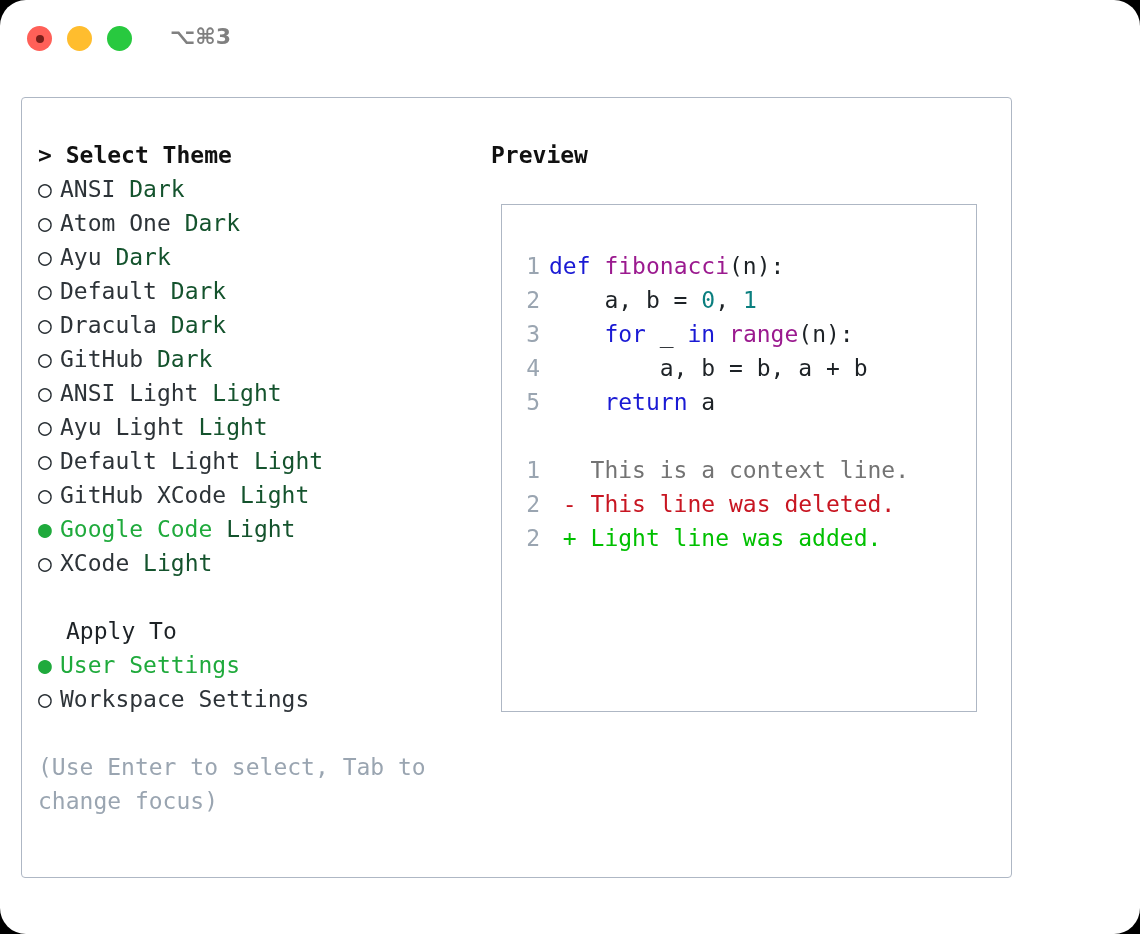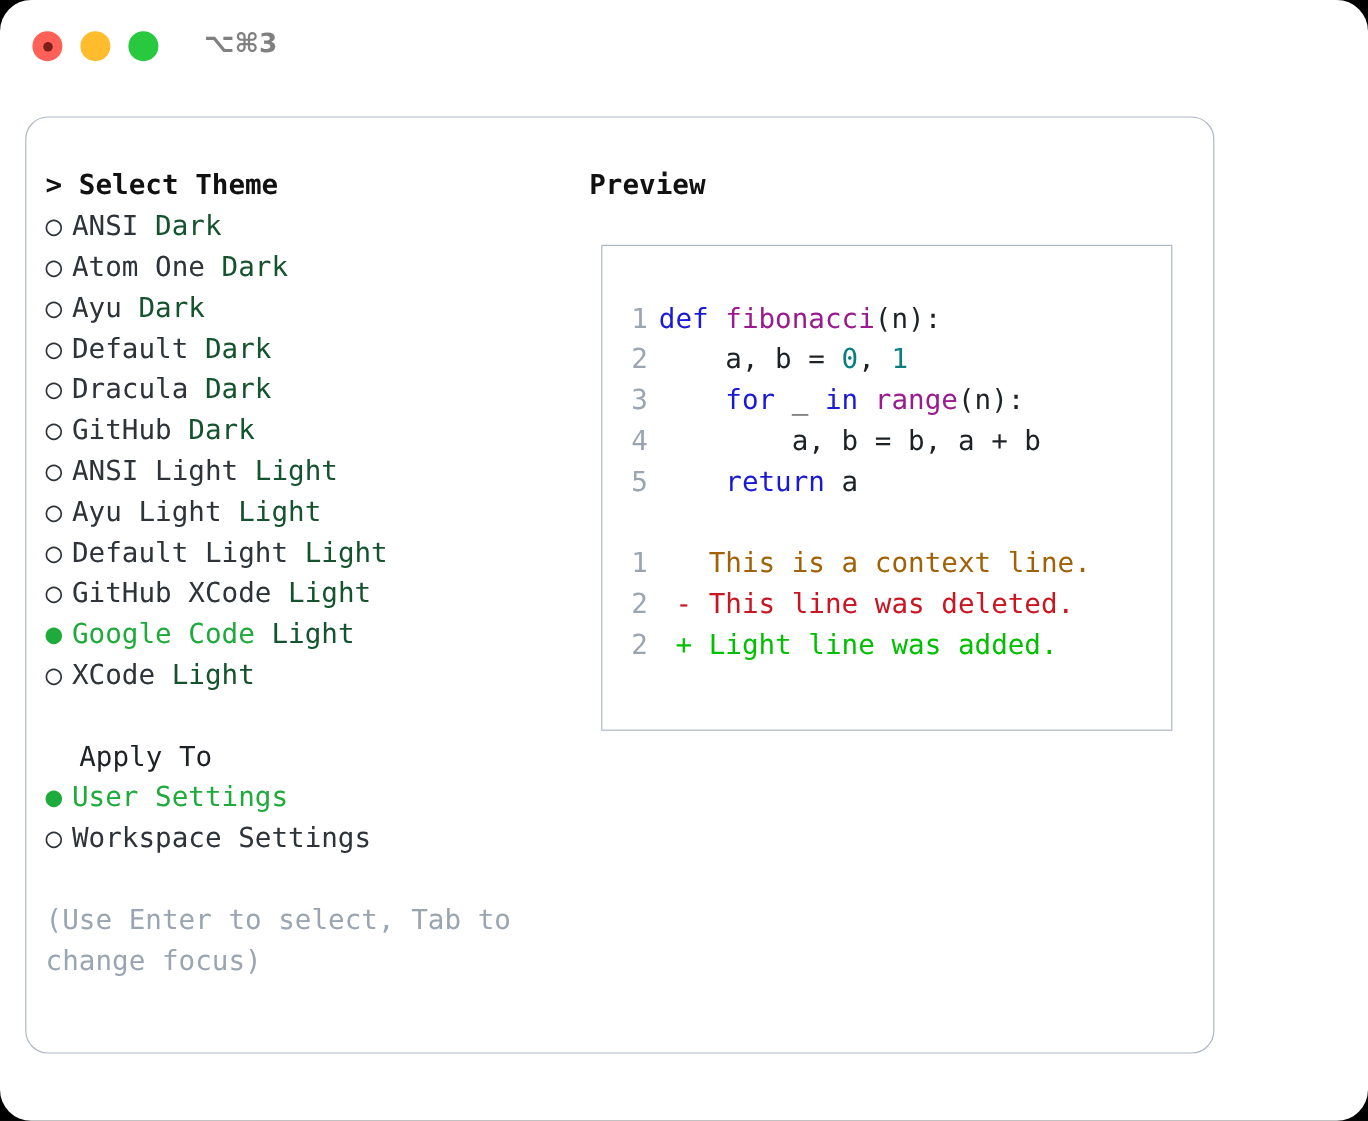--- a/index.html
+++ b/index.html
@@ -63,21 +63,21 @@
   }
 
   
   #panel {
     position: absolute;
     left: 21px;
     top: 97px;
     width: 991px;
     height: 781px;
     border: 1.6px solid #aeb7c4;
-    border-radius: 19px;
+    border-radius: 4px;
     box-sizing: border-box;
     background: #ffffff;
   }
 
   
   #left-col {
     position: absolute;
     left: 16px;
     top: 40px;
     width: 440px;
@@ -135,21 +135,21 @@
     font-weight: bold;
     color: #111111;
     line-height: 34px;
     white-space: pre;
   }
   #code-box {
     position: absolute;
     left: 10px;
     top: 66px;
     width: 476px;
-    height: 405px;
+    height: 508px;
     border: 1.6px solid #aeb7c4;
     box-sizing: border-box;
     background: #ffffff;
   }
   #code-inner {
     position: absolute;
     left: 12px;
     top: 44px;
     right: 8px;
   }
@@ -163,21 +163,21 @@
     width: 26px;
     text-align: right;
     color: #9aa5b1;
   }
   .code-text { padding-left: 9px; }
 
   .tok-kw   { color: #1a1ad4; }
   .tok-fn   { color: #9b1a8f; }
   .tok-num  { color: #0b7f7f; }
   .tok-pln  { color: #1d2226; }
-  .tok-ctx  { color: #a16207; }
+  .tok-ctx  { color: #737373; }
   .tok-del  { color: #c81622; }
   .tok-add  { color: #00c000; }
 </style>
 </head>
 <body>
 
 <div id="window">
 
   <div id="titlebar">
     <div class="dot red">

